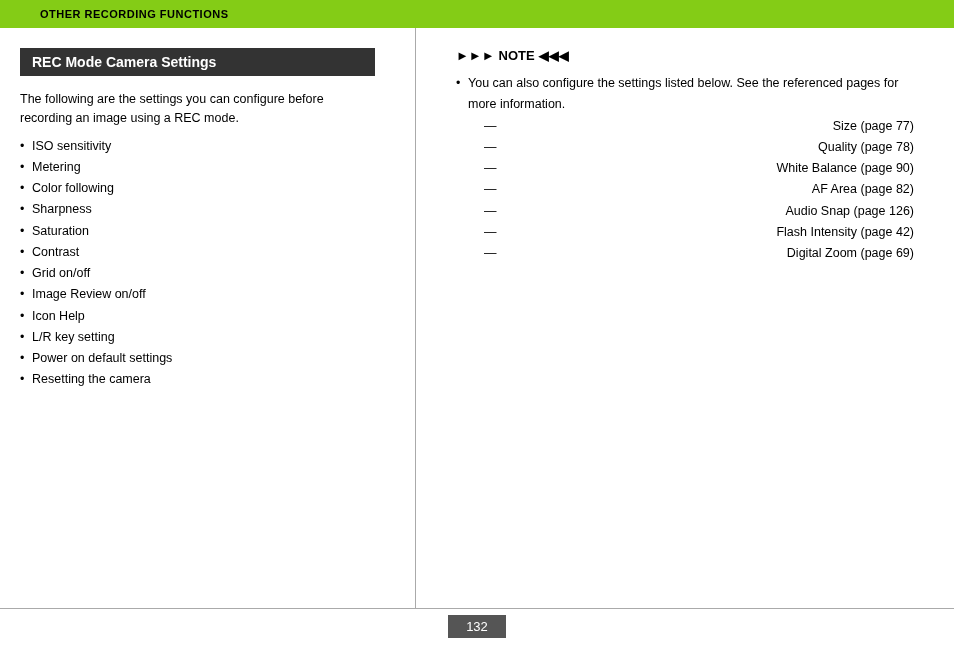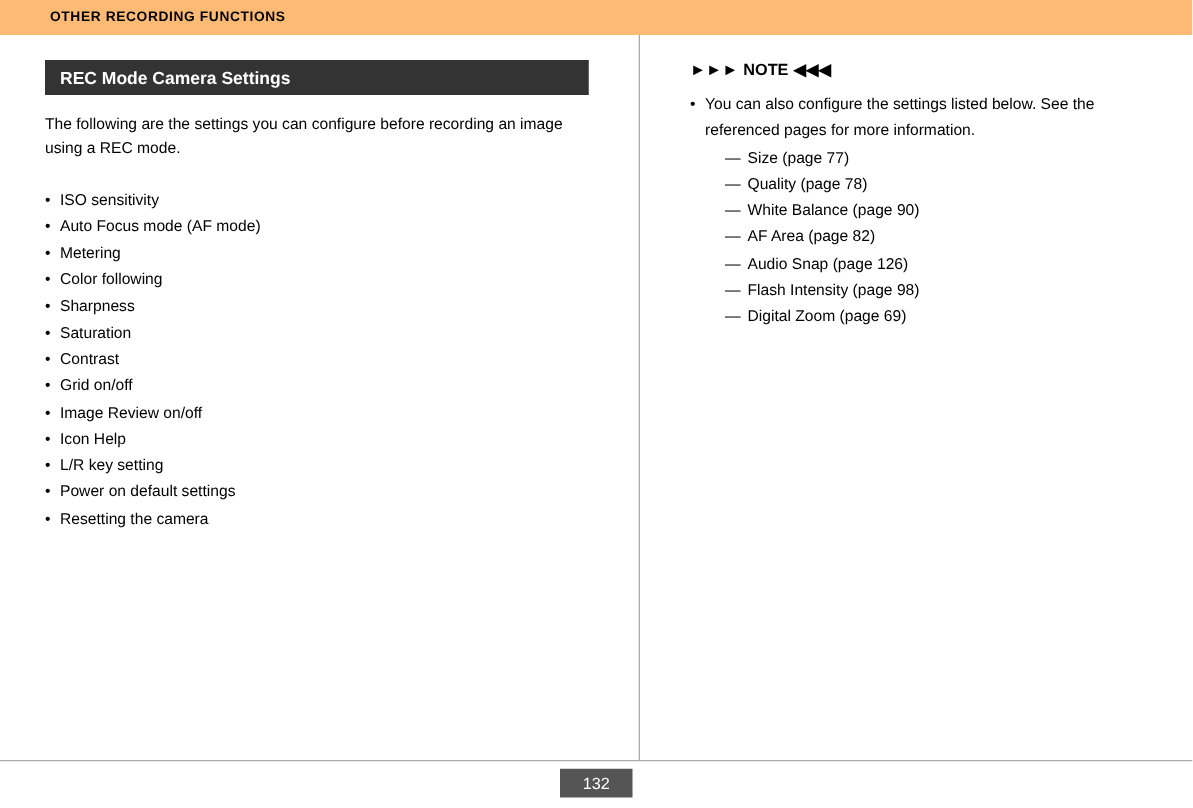--- a/index.html
+++ b/index.html
@@ -20,58 +20,58 @@
 
     .page-container {
       width: 954px;
       height: 646px;
       display: flex;
       flex-direction: column;
       background: #ffffff;
     }
 
     .header-bar {
-      background: #fdba74;
+      background: #84cc16;
       padding: 8px 40px;
       font-size: 11px;
       font-weight: bold;
       letter-spacing: 0.5px;
       color: #000000;
     }
 
     .content-area {
       display: flex;
       flex: 1;
       padding: 0;
     }
 
     .left-column {
-      width: 512px;
-      padding: 20px 40px 20px 36px;
+      width: 416px;
+      padding: 20px 40px 20px 20px;
       border-right: 1px solid #aaaaaa;
     }
 
     .right-column {
       flex: 1;
       padding: 20px 40px 20px 40px;
     }
 
     .section-title {
       background: #333333;
       color: #ffffff;
       padding: 6px 12px;
       font-size: 14px;
       font-weight: bold;
       margin-bottom: 14px;
     }
 
     .intro-text {
       font-size: 12.5px;
       line-height: 1.5;
-      margin-bottom: 22px;
+      margin-bottom: 8px;
       color: #000000;
     }
 
     .bullet-list {
       list-style: none;
       padding: 0;
     }
 
     .bullet-list li {
       font-size: 12.5px;
@@ -113,20 +113,21 @@
       padding: 0;
       margin-left: 16px;
     }
 
     .sub-list li {
       font-size: 12.5px;
       line-height: 1.7;
       padding-left: 18px;
       position: relative;
       color: #000000;
+      text-align: right;
     }
 
     .sub-list li::before {
       content: "—";
       position: absolute;
       left: 0;
       top: 0;
     }
 
     .footer-area {
@@ -157,21 +158,20 @@
   </div>
 
   <div class="content-area">
 
     <div class="left-column">
       <div class="section-title">REC Mode Camera Settings</div>
       <p class="intro-text">The following are the settings you can configure before recording an image using a REC mode.</p>
 
       <ul class="bullet-list">
         <li>ISO sensitivity</li>
-        <li>Auto Focus mode (AF mode)</li>
         <li>Metering</li>
         <li>Color following</li>
         <li>Sharpness</li>
         <li>Saturation</li>
         <li>Contrast</li>
         <li>Grid on/off</li>
         <li>Image Review on/off</li>
         <li>Icon Help</li>
         <li>L/R key setting</li>
         <li>Power on default settings</li>
@@ -189,21 +189,21 @@
       <div class="note-content">
         <ul class="bullet-list">
           <li>
             <span>You can also configure the settings listed below. See the referenced pages for more information.</span>
             <ul class="sub-list">
               <li>Size (page 77)</li>
               <li>Quality (page 78)</li>
               <li>White Balance (page 90)</li>
               <li>AF Area (page 82)</li>
               <li>Audio Snap (page 126)</li>
-              <li>Flash Intensity (page 98)</li>
+              <li>Flash Intensity (page 42)</li>
               <li>Digital Zoom (page 69)</li>
             </ul>
           </li>
         </ul>
       </div>
     </div>
 
   </div>
 
   <div class="footer-area">

